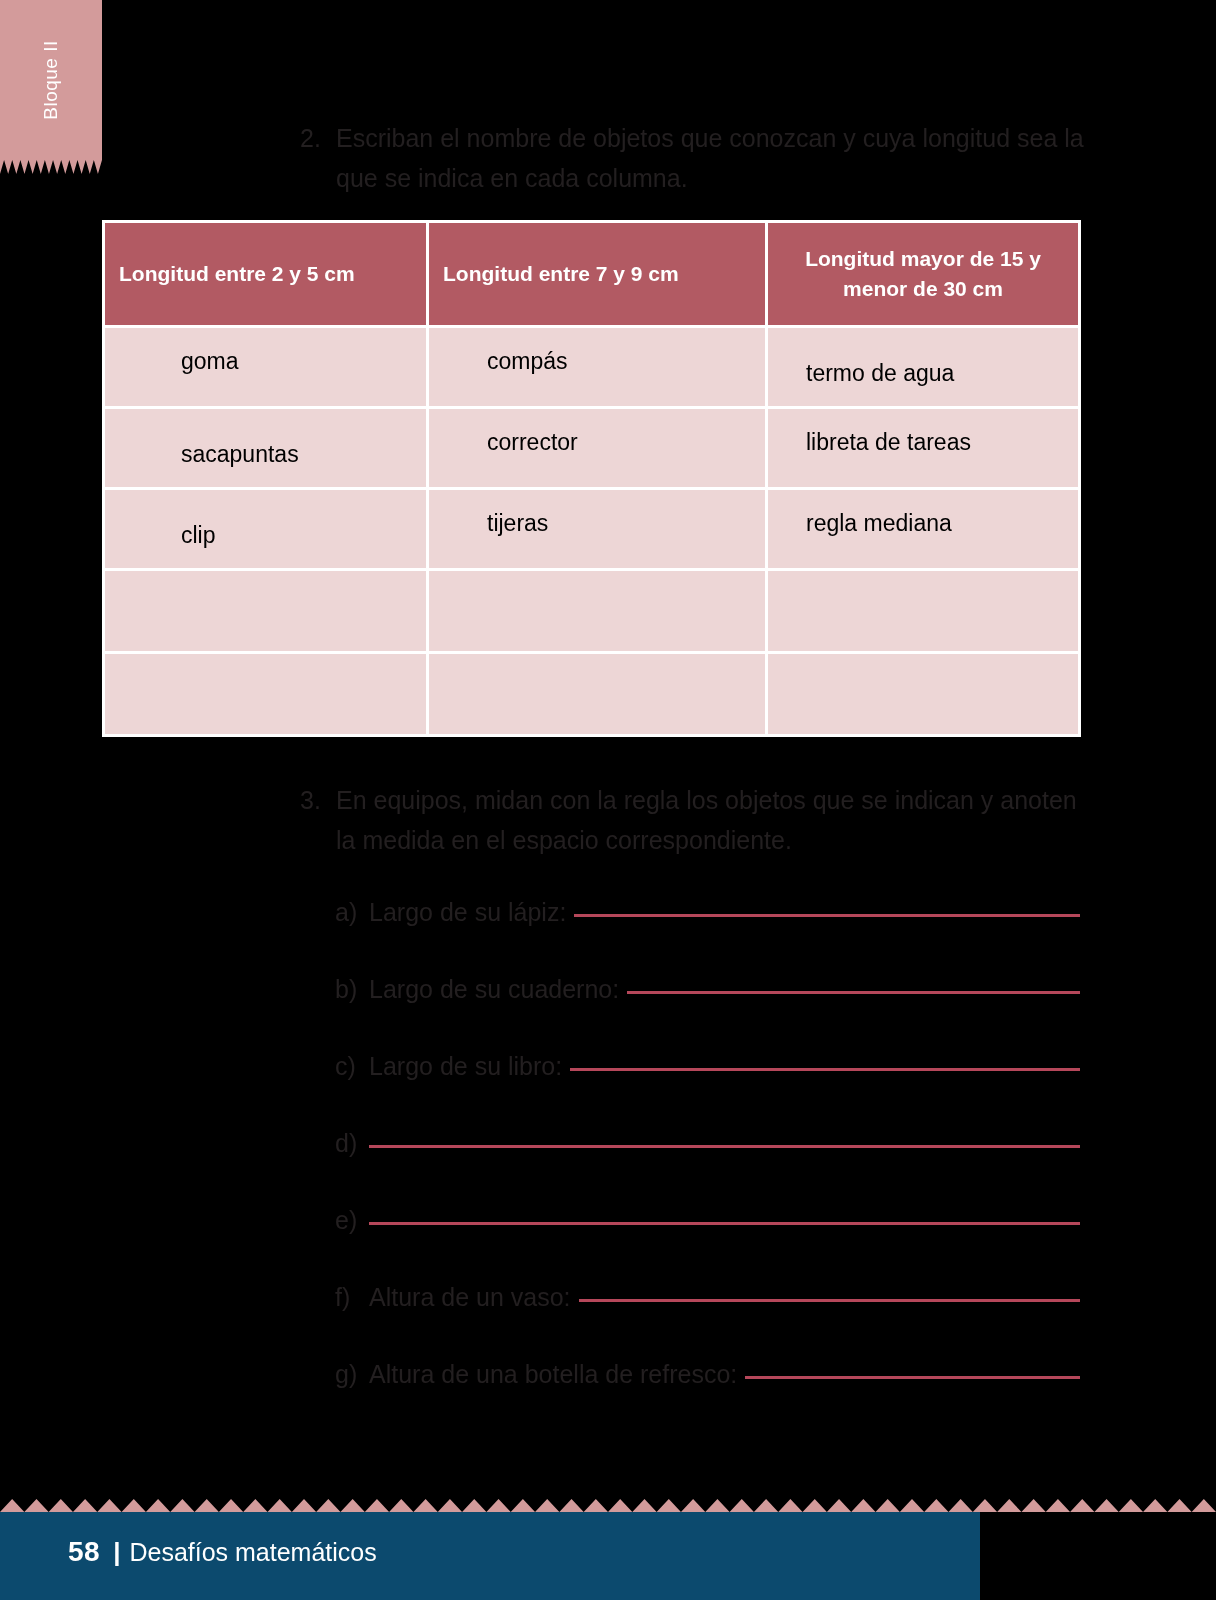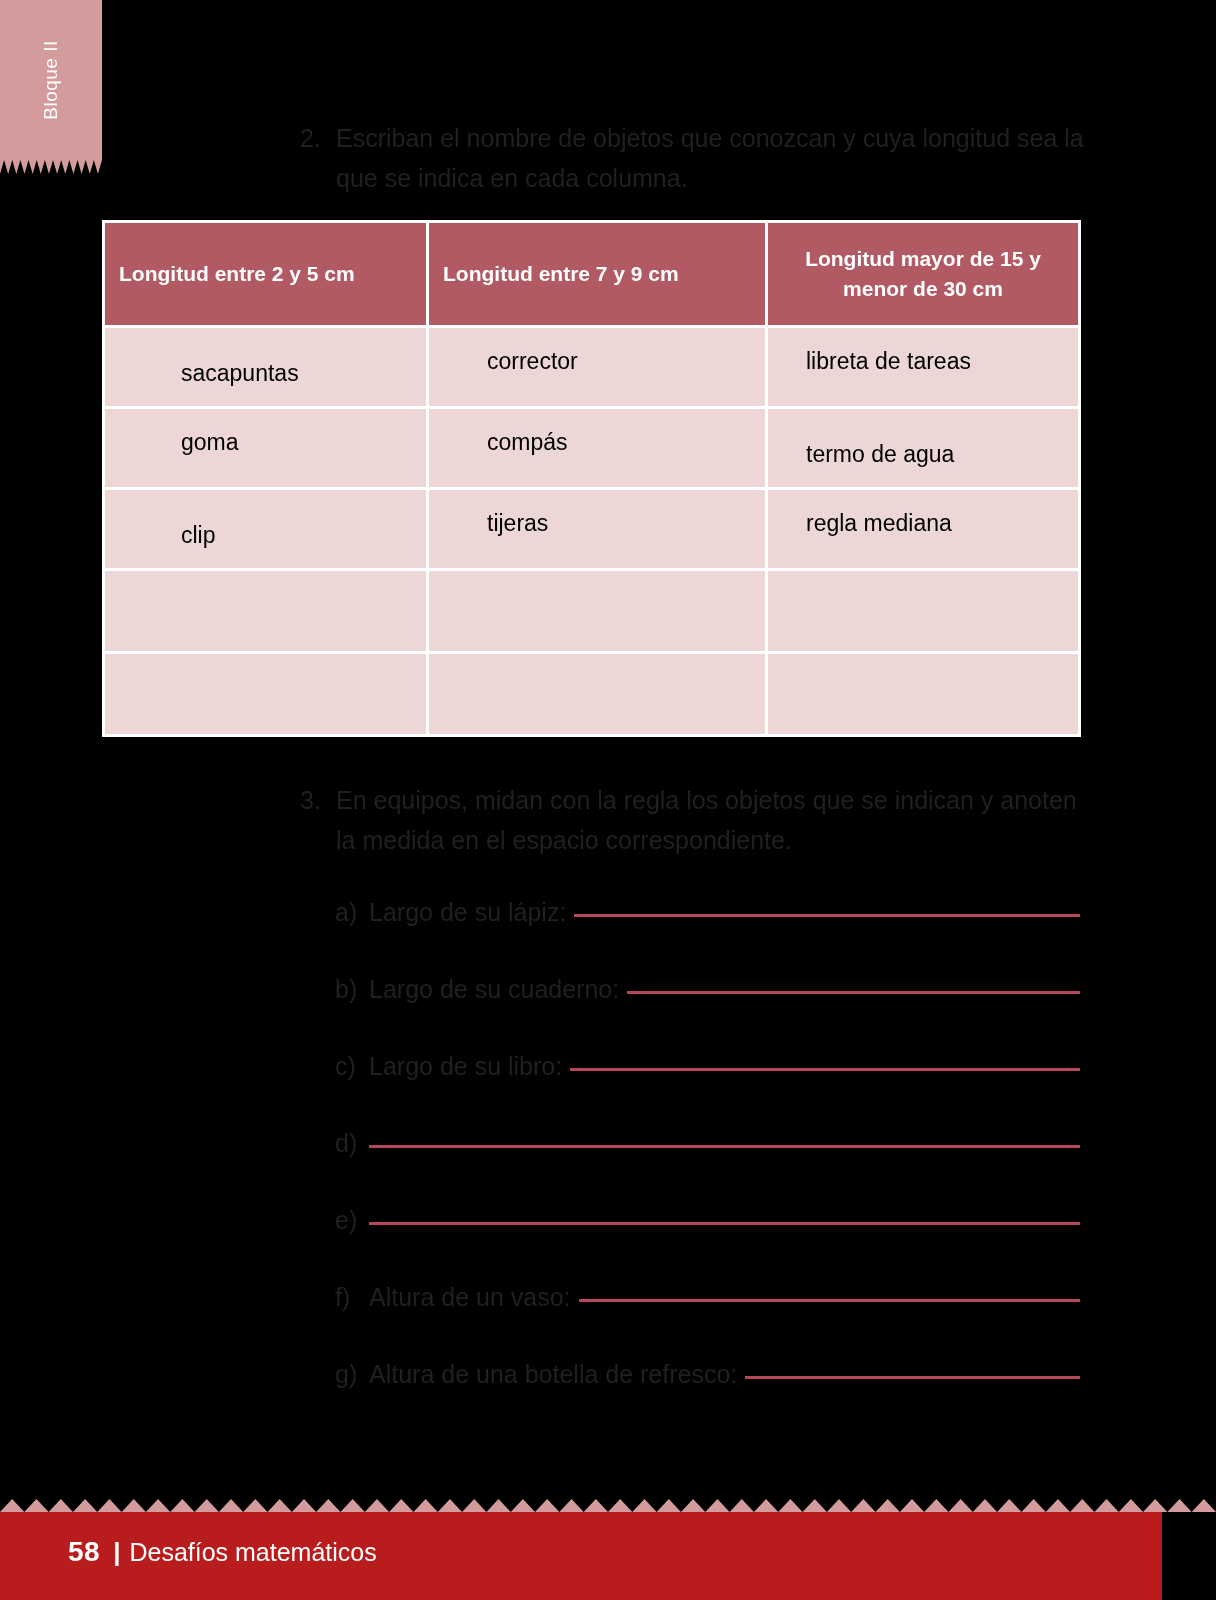--- a/index.html
+++ b/index.html
@@ -159,24 +159,23 @@
     border-bottom: 3px solid #B5475A;
     position: relative;
     top: -4px;
   }
 
   
   .footer {
     position: absolute;
     left: 0;
     bottom: 0;
-    width: 1117px;
+    width: 980px;
     height: 88px;
-    background: #b91c1c;
-    padding-left: 45px;
+    background: #0c4a6e;
   }
   .footer-zigzag {
     position: absolute;
     left: 0;
     top: -13px;
     width: 1216px;
     height: 13px;
     background: #D39B9B;
     -webkit-clip-path: polygon(
       0% 100%, 100% 100%, 100% 100%,
@@ -257,28 +256,28 @@
   </colgroup>
   <thead>
     <tr>
       <th class="th-c1">Longitud entre 2 y 5 cm</th>
       <th class="th-c2">Longitud entre 7 y 9 cm</th>
       <th class="th-c3">Longitud mayor de 15 y menor de 30 cm</th>
     </tr>
   </thead>
   <tbody>
     <tr>
+      <td><span class="cell-ans ans-c1 nudge-up">goma</span></td>
+      <td><span class="cell-ans ans-c2 nudge-up">compás</span></td>
+      <td><span class="cell-ans ans-c3 nudge-down">termo de agua</span></td>
+    </tr>
+    <tr>
       <td><span class="cell-ans ans-c1 nudge-down">sacapuntas</span></td>
       <td><span class="cell-ans ans-c2 nudge-up">corrector</span></td>
       <td><span class="cell-ans ans-c3 nudge-up">libreta de tareas</span></td>
-    </tr>
-    <tr>
-      <td><span class="cell-ans ans-c1 nudge-up">goma</span></td>
-      <td><span class="cell-ans ans-c2 nudge-up">compás</span></td>
-      <td><span class="cell-ans ans-c3 nudge-down">termo de agua</span></td>
     </tr>
     <tr>
       <td><span class="cell-ans ans-c1 nudge-down">clip</span></td>
       <td><span class="cell-ans ans-c2 nudge-up">tijeras</span></td>
       <td><span class="cell-ans ans-c3 nudge-up">regla mediana</span></td>
     </tr>
     <tr class="row-empty">
       <td><span class="cell-ans ans-c1"></span></td>
       <td><span class="cell-ans ans-c2"></span></td>
       <td><span class="cell-ans ans-c3"></span></td>

